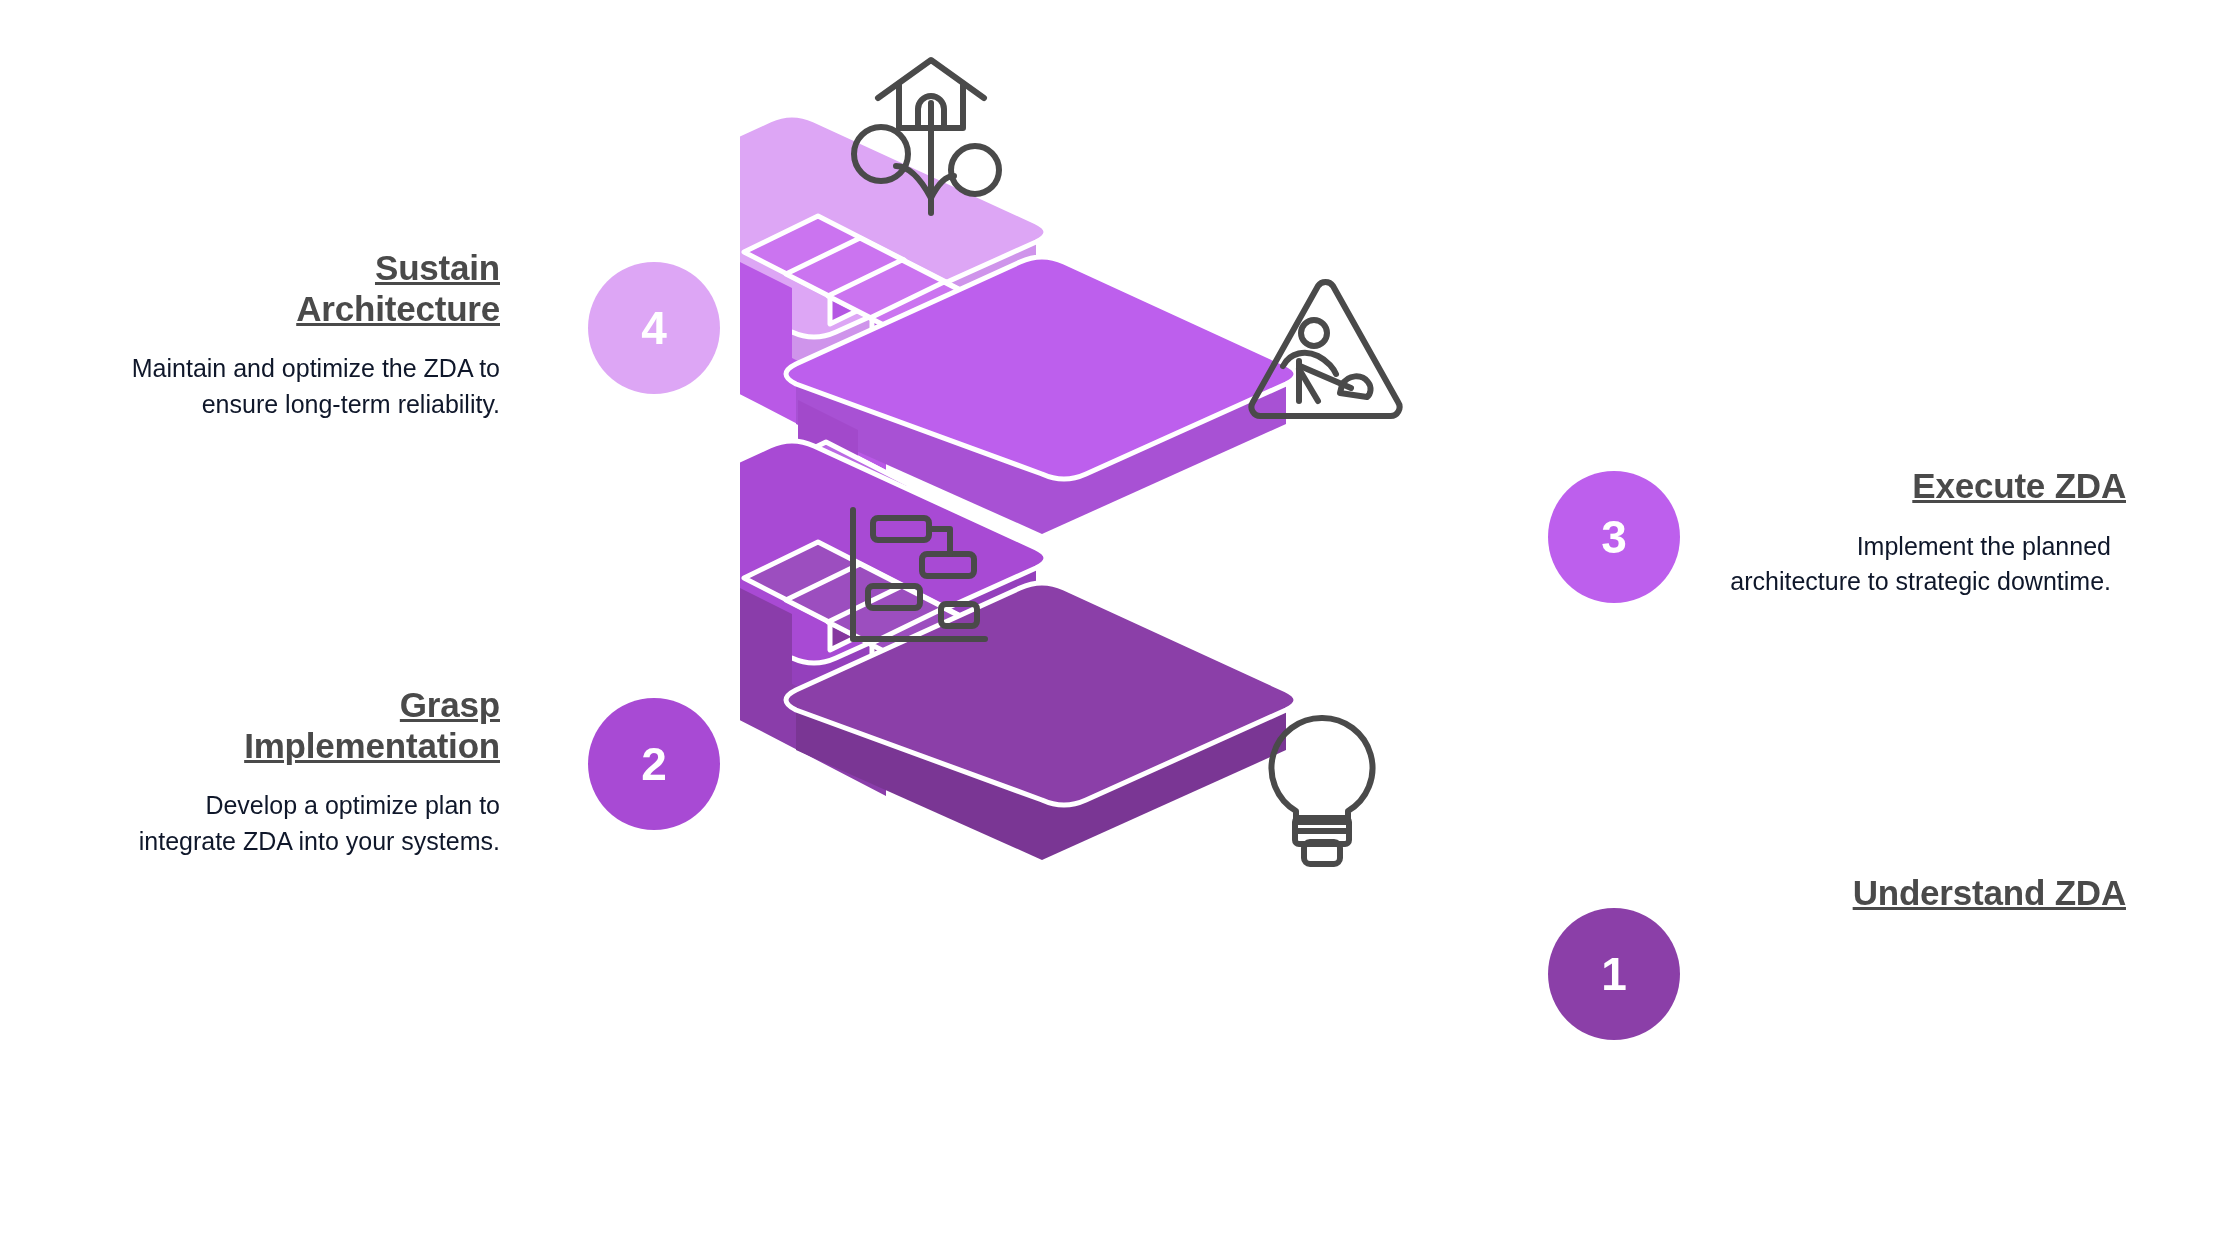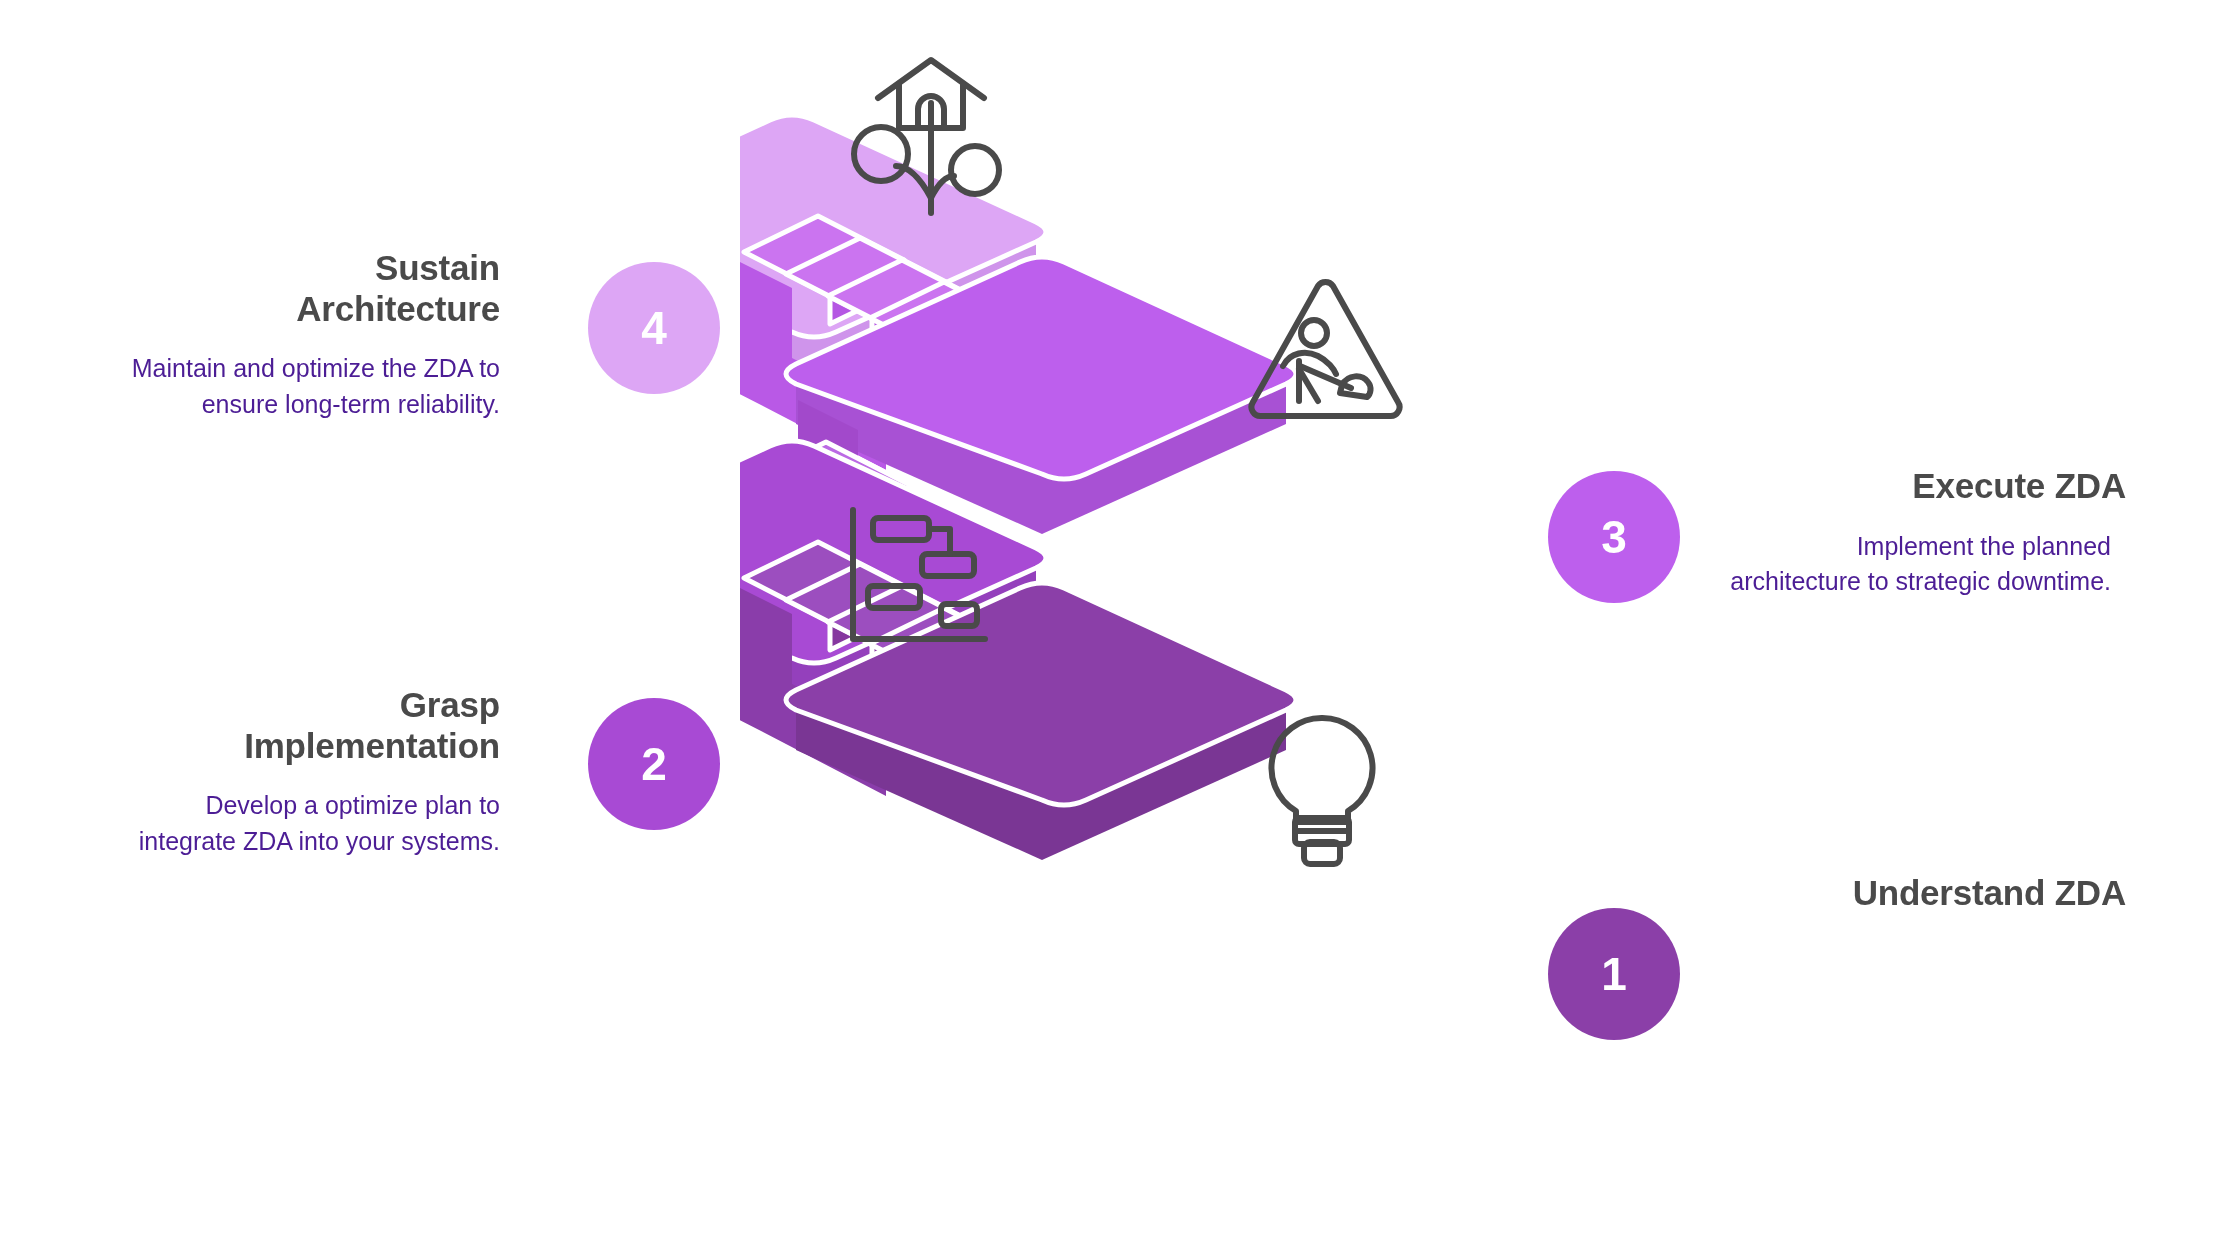--- a/index.html
+++ b/index.html
@@ -32,25 +32,26 @@
   .text-block.left  { text-align: right; }
   .text-block.right { text-align: right; }
 
   .step-title {
     font-size: 35px;
     font-weight: bold;
     color: #4a4a4a;
     line-height: 1.16;
     letter-spacing: -0.2px;
     margin: 0;
+    text-decoration: underline;
   }
   .step-desc {
     font-size: 25px;
     font-weight: normal;
-    color: #4c1d95;
+    color: #0f172a;
     line-height: 1.42;
     margin: 22px 0 0 0;
   }
 
   
   #block-4 { left: 100px;  top: 248px; }
   #block-2 { left: 100px;  top: 685px; }
   #block-3 { left: 1726px; top: 466px; }
   #block-1 { left: 1726px; top: 873px; }
 

